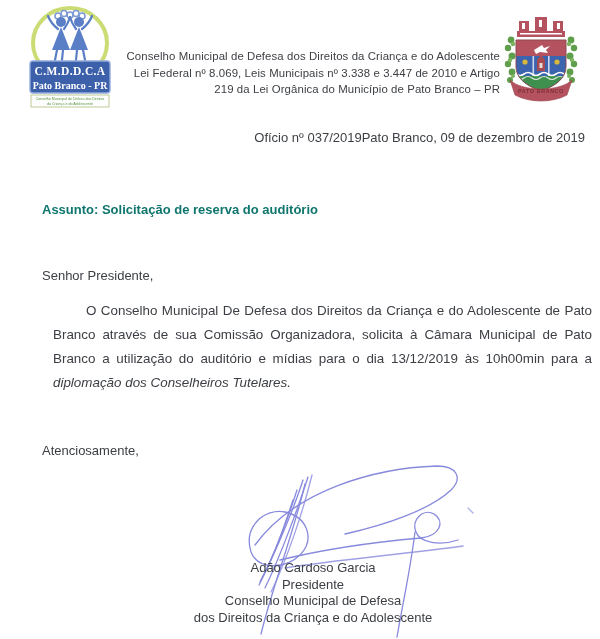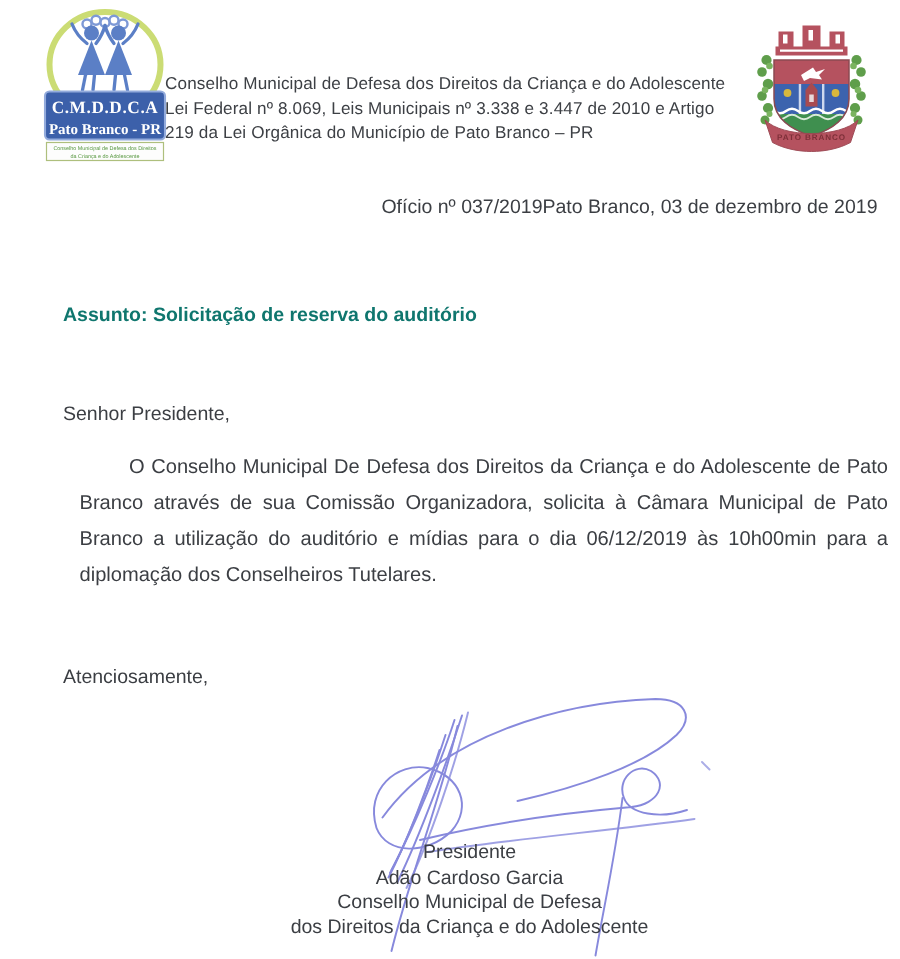--- a/index.html
+++ b/index.html
@@ -8,41 +8,41 @@
     width:600px;height:639px;
     background:#ffffff;
     font-family:"Liberation Sans", sans-serif;
     color:#3b3e43;
     overflow:hidden;
   }
   
   .logo-wrap{position:absolute;left:28px;top:4px;width:84px;height:104px;}
   .org-block{
     position:absolute;left:110px;top:48px;width:390px;
-    text-align:left;font-size:11.4px;line-height:16.5px;color:#3d4045;
+    text-align:right;font-size:11.4px;line-height:16.5px;color:#3d4045;
     letter-spacing:.1px;
   }
   .crest-wrap{position:absolute;left:504px;top:12px;width:74px;height:90px;}
   
   .ref-row{
     position:absolute;left:42px;right:15px;top:130px;
     display:flex;justify-content:flex-end;
     font-size:13px;
   }
   
   .subject{position:absolute;left:42px;top:202px;font-size:13px;font-weight:bold;color:#0f766e;}
   .salutation{position:absolute;left:42px;top:268px;font-size:13px;}
   
   .body-block{position:absolute;left:41px;top:299px;width:539px;font-size:13.4px;margin-left:12px;}
   .body-line{
     line-height:24px;white-space:nowrap;
     text-align:justify;text-align-last:justify;
   }
   .body-line.first{text-indent:33px;}
-  .body-line.last{text-align-last:left;white-space:normal;}
+  .body-line.last{text-align-last:left;white-space:normal;font-style:italic;}
   
   .closing{position:absolute;left:42px;top:443px;font-size:13px;}
   .signature-ink{position:absolute;left:225px;top:450px;width:260px;height:189px;pointer-events:none;}
   .sig-block{
     position:absolute;left:113px;top:560px;width:400px;
     text-align:center;font-size:13px;line-height:16.6px;color:#3b3e43;
   }
 </style>
 </head>
 <body>
@@ -171,30 +171,30 @@
 
       <g>
         <path d="M6,68 C18,80 56,80 68,68 L63,83 C48,91 26,91 11,83 Z" fill="#b5525f" stroke="#9a4550" stroke-width="0.6"></path>
         <text x="37" y="81" text-anchor="middle" font-size="5.4" font-weight="bold" fill="#7d2f38" letter-spacing="0.6">PATO BRANCO</text>
       </g>
     </svg>
   </div>
 
   <div class="ref-row">
     <span>Ofício nº 037/2019</span>
-    <span>Pato Branco, 03 de dezembro de 2019</span>
+    <span>Pato Branco, 09 de dezembro de 2019</span>
   </div>
 
   <div class="subject">Assunto: Solicitação de reserva do auditório</div>
   <div class="salutation">Senhor Presidente,</div>
 
   <div class="body-block">
     <div class="body-line first">O Conselho Municipal De Defesa dos Direitos da Criança e do Adolescente de Pato</div>
     <div class="body-line">Branco através de sua Comissão Organizadora, solicita à Câmara Municipal de Pato</div>
-    <div class="body-line">Branco a utilização do auditório e mídias para o dia 06/12/2019 às 10h00min para a</div>
+    <div class="body-line">Branco a utilização do auditório e mídias para o dia 13/12/2019 às 10h00min para a</div>
     <div class="body-line last">diplomação dos Conselheiros Tutelares.</div>
   </div>
 
   <div class="closing">Atenciosamente,</div>
 
   <svg class="signature-ink" viewBox="0 0 260 189">
     <g fill="none" stroke="#7b7dd9" stroke-width="1.3" stroke-linecap="round" opacity="0.9">
 
       <path d="M78,30 C70,55 52,100 36,130"></path>
       <path d="M83,27 C74,55 56,105 40,138"></path>
@@ -210,19 +210,19 @@
       <path d="M60,118 C110,110 180,104 238,96" opacity="0.8"></path>
 
       <path d="M243,58 L248,63" opacity="0.7"></path>
 
       <path d="M80,34 C68,85 48,135 36,184"></path>
       <path d="M190,82 C185,122 178,152 172,187"></path>
     </g>
   </svg>
 
   <div class="sig-block">
+    <div>Adão Cardoso Garcia</div>
     <div>Presidente</div>
-    <div>Adão Cardoso Garcia</div>
     <div>Conselho Municipal de Defesa</div>
     <div>dos Direitos da Criança e do Adolescente</div>
   </div>
 
 </div>
 
 </body></html>

